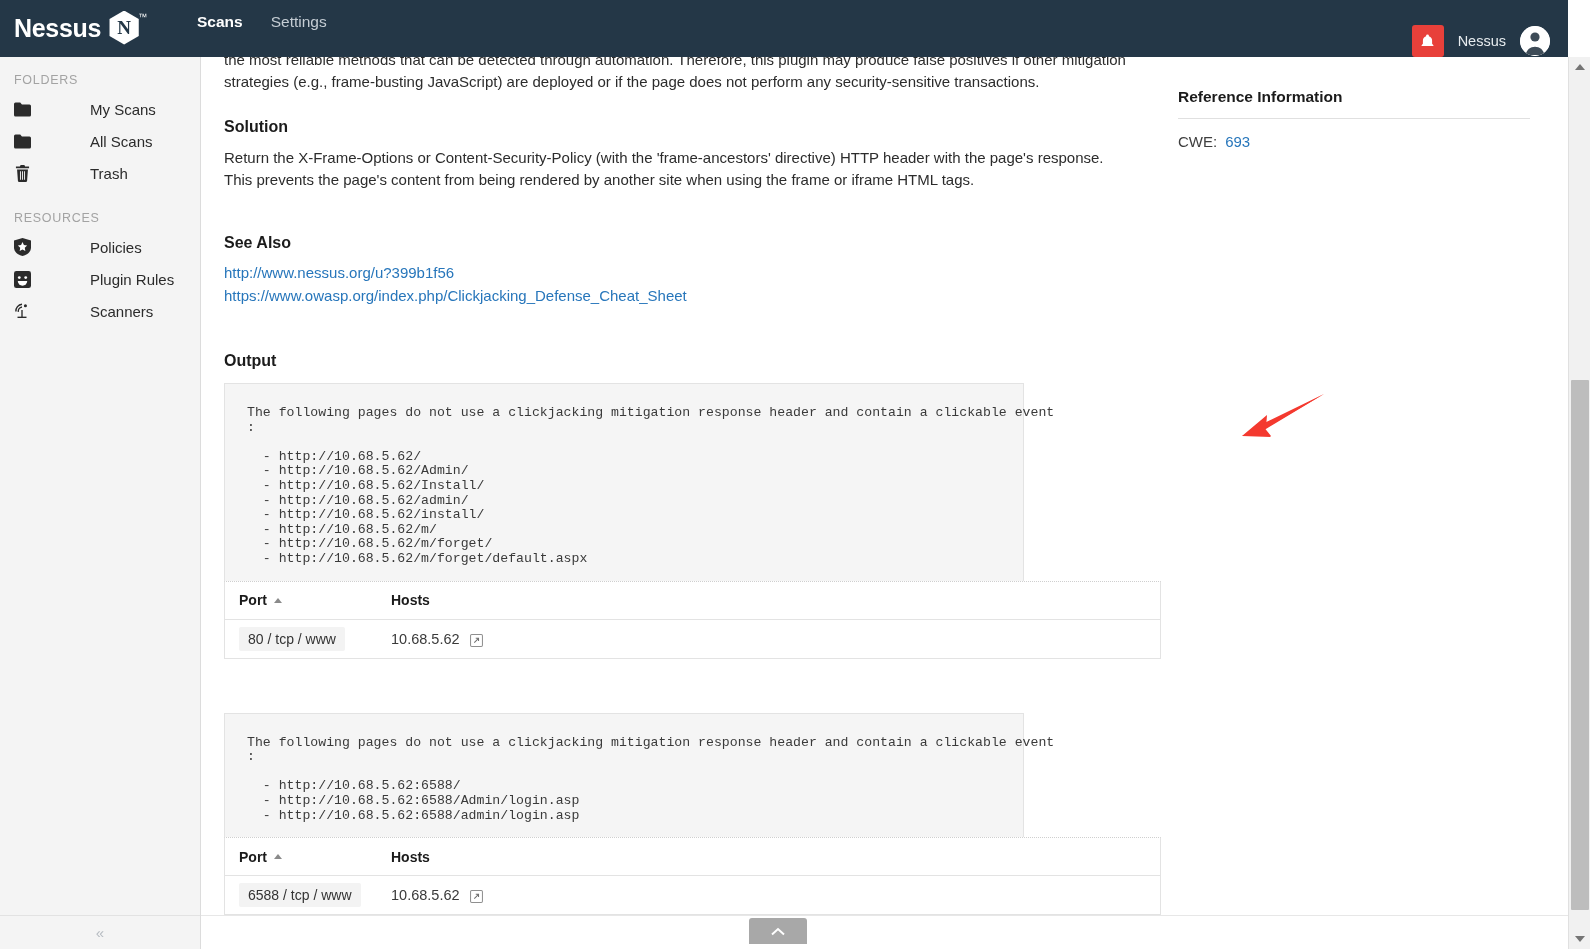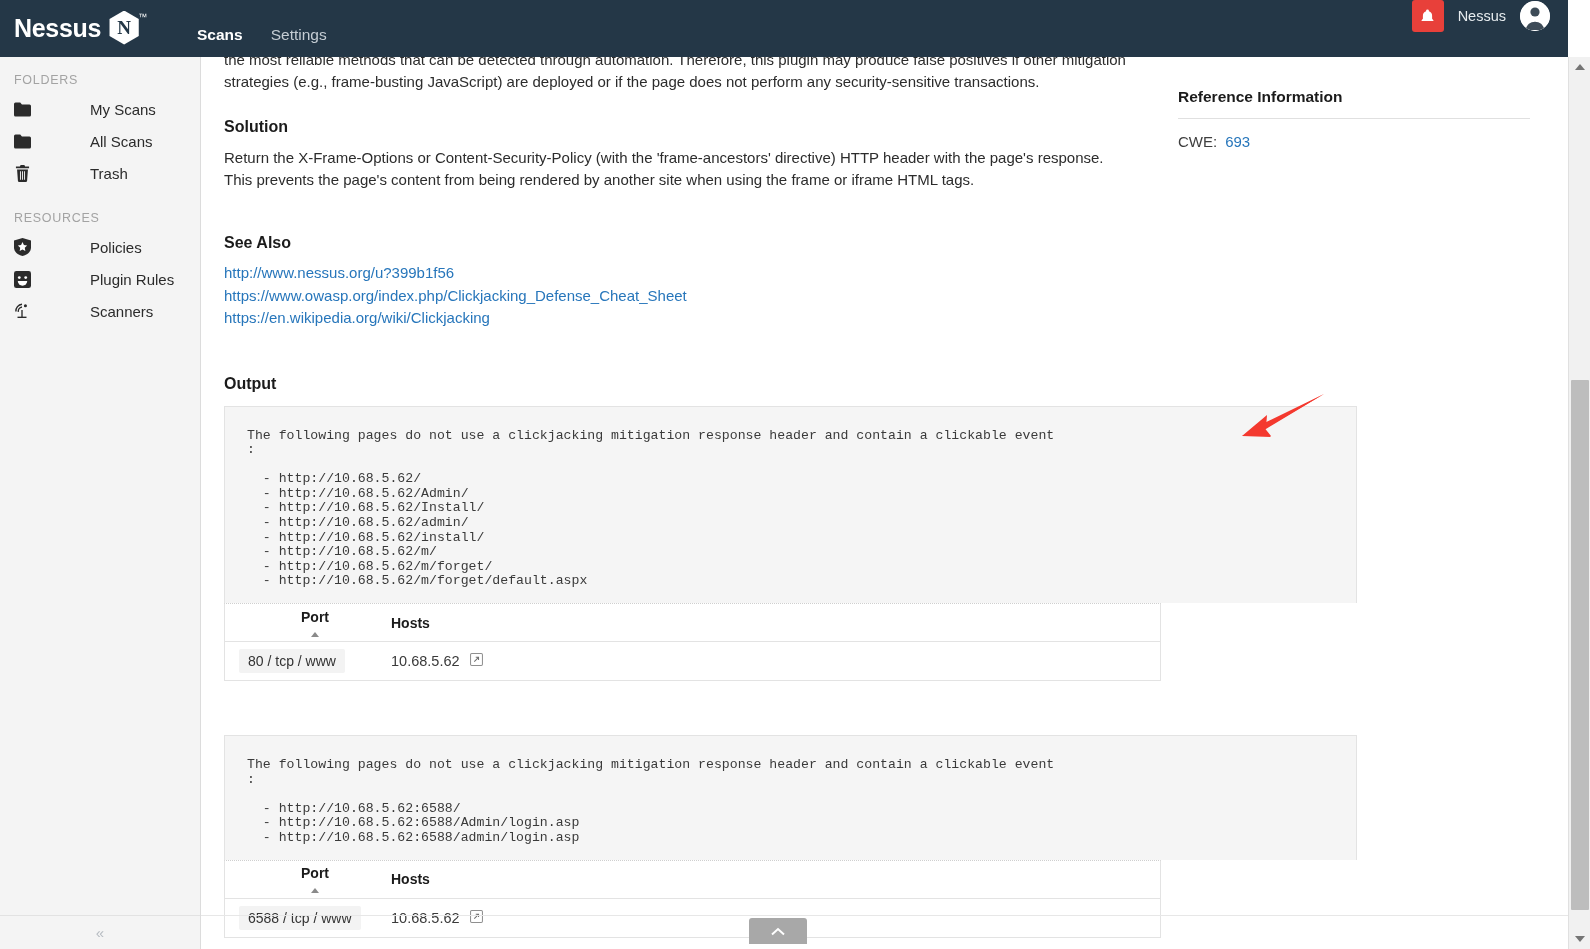--- a/index.html
+++ b/index.html
@@ -10,21 +10,21 @@
     background: #ffffff;
     font-family: "Liberation Sans", sans-serif;
     color: #1c2b36;
   }
 
   
   #topbar {
     position: absolute; top: 0; left: 0;
     width: 1568px; height: 57px;
     background: #243747;
-    display: flex; align-items: flex-start;
+    display: flex; align-items: flex-end;
     z-index: 30;
   }
   #logo-area {
     width: 185px; height: 57px;
     display: flex; align-items: center;
     padding-left: 14px;
   }
   #logo-text {
     color: #ffffff; font-size: 25px; font-weight: bold;
     letter-spacing: -0.3px;
@@ -127,55 +127,55 @@
     font-size: 16px; font-weight: bold; color: #1b1b1b;
     margin: 0; padding: 0;
   }
   .links a {
     display: block; color: #2776bb; font-size: 15px;
     line-height: 22.5px; text-decoration: none; cursor: pointer;
   }
 
   
   .output-card {
-    width: 1133px; background: #f5f5f5;
+    width: 800px; background: #f5f5f5;
     border: 1px solid #e3e3e3;
     border-bottom: none;
   }
   .output-pre {
     font-family: "Liberation Mono", "DejaVu Sans Mono", monospace;
     font-size: 13.2px; line-height: 14.6px;
     color: #3a3a3a; white-space: pre;
     padding: 22px 0 14px 22px; margin: 0;
   }
   .result-table {
     width: 937px; background: #ffffff;
     border: 1px solid #e3e3e3;
     border-top: 1px dotted #cfcfcf;
   }
   .rt-head {
     display: flex; align-items: center; height: 38px;
     border-bottom: 1px solid #e3e3e3;
     padding-left: 14px;
   }
-  .rt-head .col-port { width: 152px; display: flex; align-items: center; gap: 7px; flex-direction: column; }
+  .rt-head .col-port { width: 152px; display: flex; align-items: center; gap: 7px; }
   .rt-head .col-host { width: 300px; }
   .rt-th {
     font-size: 14px; font-weight: bold; color: #1b1b1b; cursor: pointer;
   }
   .sort-caret {
     width: 0; height: 0;
     border-left: 4px solid transparent; border-right: 4px solid transparent;
     border-bottom: 5px solid #8a8a8a;
   }
   .rt-row {
     display: flex; align-items: center; height: 38px; padding-left: 14px;
   }
   .rt-row .col-port { width: 152px; }
-  .rt-row .col-host { width: 300px; display: flex; align-items: flex-start; gap: 10px; }
+  .rt-row .col-host { width: 300px; display: flex; align-items: flex-end; gap: 10px; }
   .port-pill {
     display: inline-block; background: #f3f3f3;
     padding: 4px 9px; font-size: 14px; color: #333333;
     border-radius: 2px;
   }
   .host-val { font-size: 14.5px; color: #3a3a3a; }
   .ext-link-icon { cursor: pointer; color: #8f8f8f; line-height: 0; }
 
   
   #right-col {
@@ -367,21 +367,20 @@
       <div class="body-text" style="margin-top:0">strategies (e.g., frame-busting JavaScript) are deployed or if the page does not perform any security-sensitive transactions.</div>
 
       <h3 class="section-head" style="margin-top:25px">Solution</h3>
       <div class="body-text" style="margin-top:11px">Return the X-Frame-Options or Content-Security-Policy (with the 'frame-ancestors' directive) HTTP header with the page's response.</div>
       <div class="body-text">This prevents the page's content from being rendered by another site when using the frame or iframe HTML tags.</div>
 
       <h3 class="section-head" style="margin-top:43px">See Also</h3>
       <div class="links" style="margin-top:10px">
         <a>http://www.nessus.org/u?399b1f56</a>
         <a>https://www.owasp.org/index.php/Clickjacking_Defense_Cheat_Sheet</a>
-        <a>https://en.wikipedia.org/wiki/Clickjacking</a>
       </div>
 
       <h3 class="section-head" style="margin-top:45px">Output</h3>
 
       <div class="output-card" style="margin-top:13px">
         <pre class="output-pre">The following pages do not use a clickjacking mitigation response header and contain a clickable event
 :
 
   - http://10.68.5.62/
   - http://10.68.5.62/Admin/

